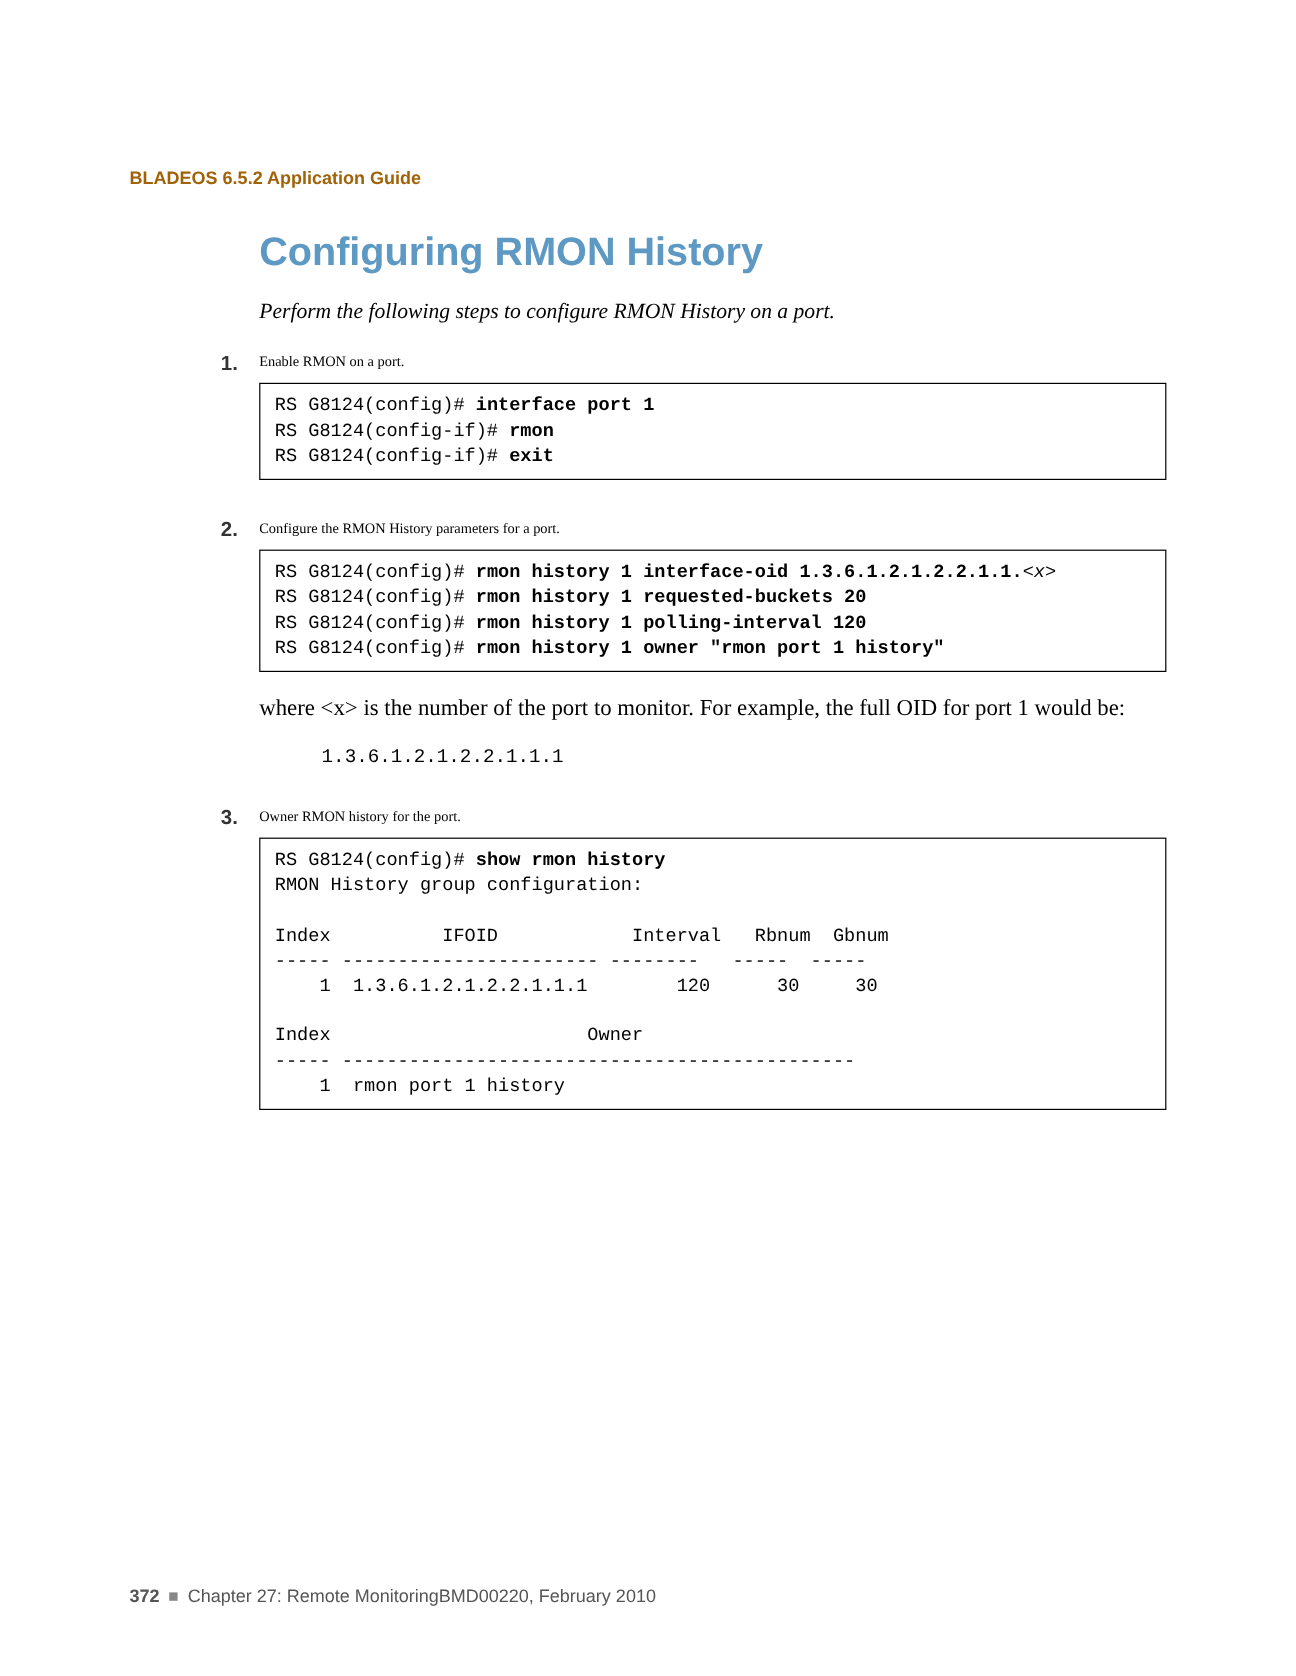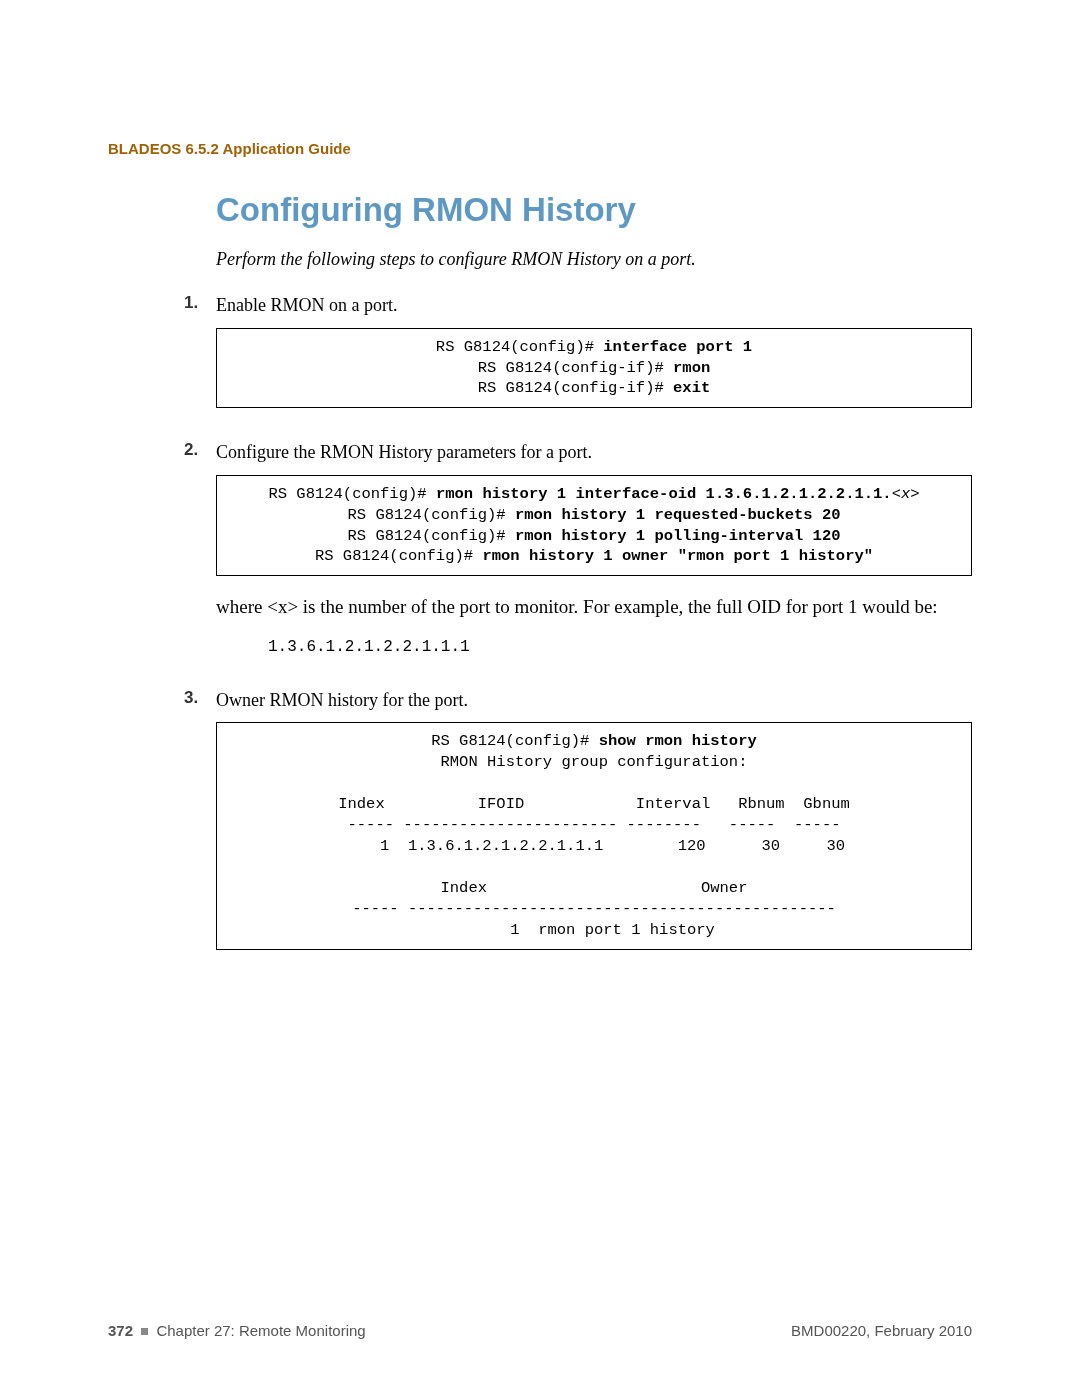--- a/index.html
+++ b/index.html
@@ -49,54 +49,52 @@
     font-weight: bold;
     font-size: 17px;
     color: #333;
     width: 32px;
     flex-shrink: 0;
   }
   .list-body {
     flex: 1;
   }
   .list-text {
-    font-size: 18px;
+    font-size: 12px;
     margin-bottom: 10px;
     line-height: 1.35;
   }
   .code-box {
     border: 1px solid #000;
     padding: 8px 12px;
     font-family: "Courier New", Courier, monospace;
     font-size: 15.5px;
     line-height: 1.35;
     white-space: pre;
     margin: 6px 0 18px 0;
     overflow: hidden;
-    text-align: center;
   }
   .code-box b { font-weight: bold; }
   .code-box i { font-style: italic; }
   .indent-text {
     font-size: 19px;
     margin: 0 0 18px 0;
     line-height: 1.35;
   }
   .mono-indent {
     font-family: "Courier New", Courier, monospace;
     font-size: 16px;
     margin: 16px 0 18px 52px;
   }
   .footer {
     position: absolute;
     bottom: 58px;
     left: 108px;
     right: 108px;
     display: flex;
-    justify-content: space-between;
     font-family: Arial, Helvetica, sans-serif;
     font-size: 15px;
     color: #555;
   }
   .footer .page-num { font-weight: bold; }
   .footer .sq {
     display: inline-block;
     width: 7px;
     height: 7px;
     background: #888;

